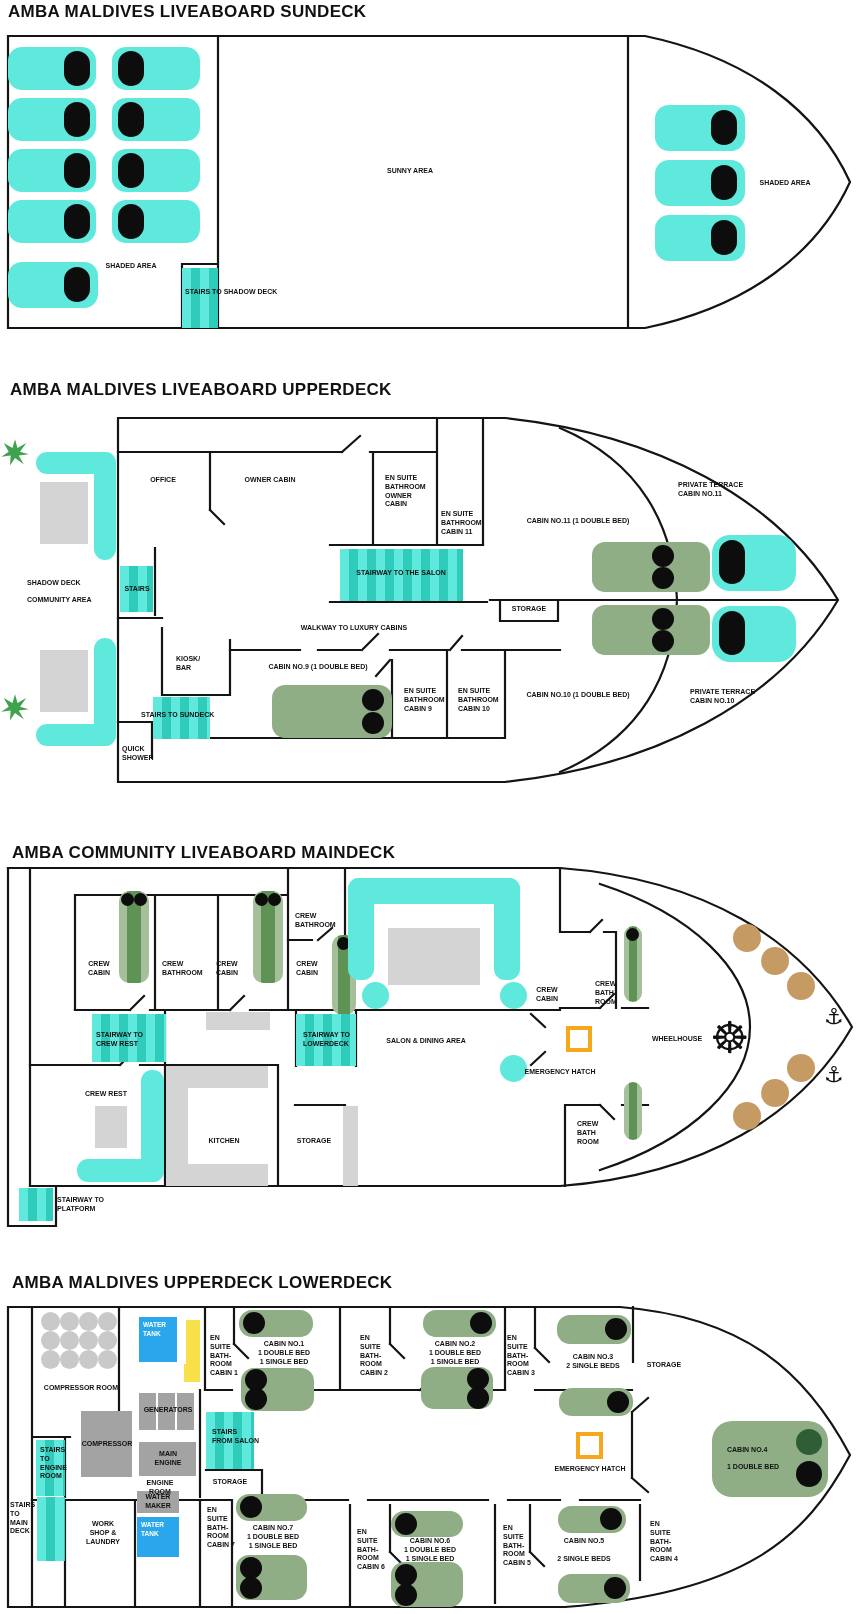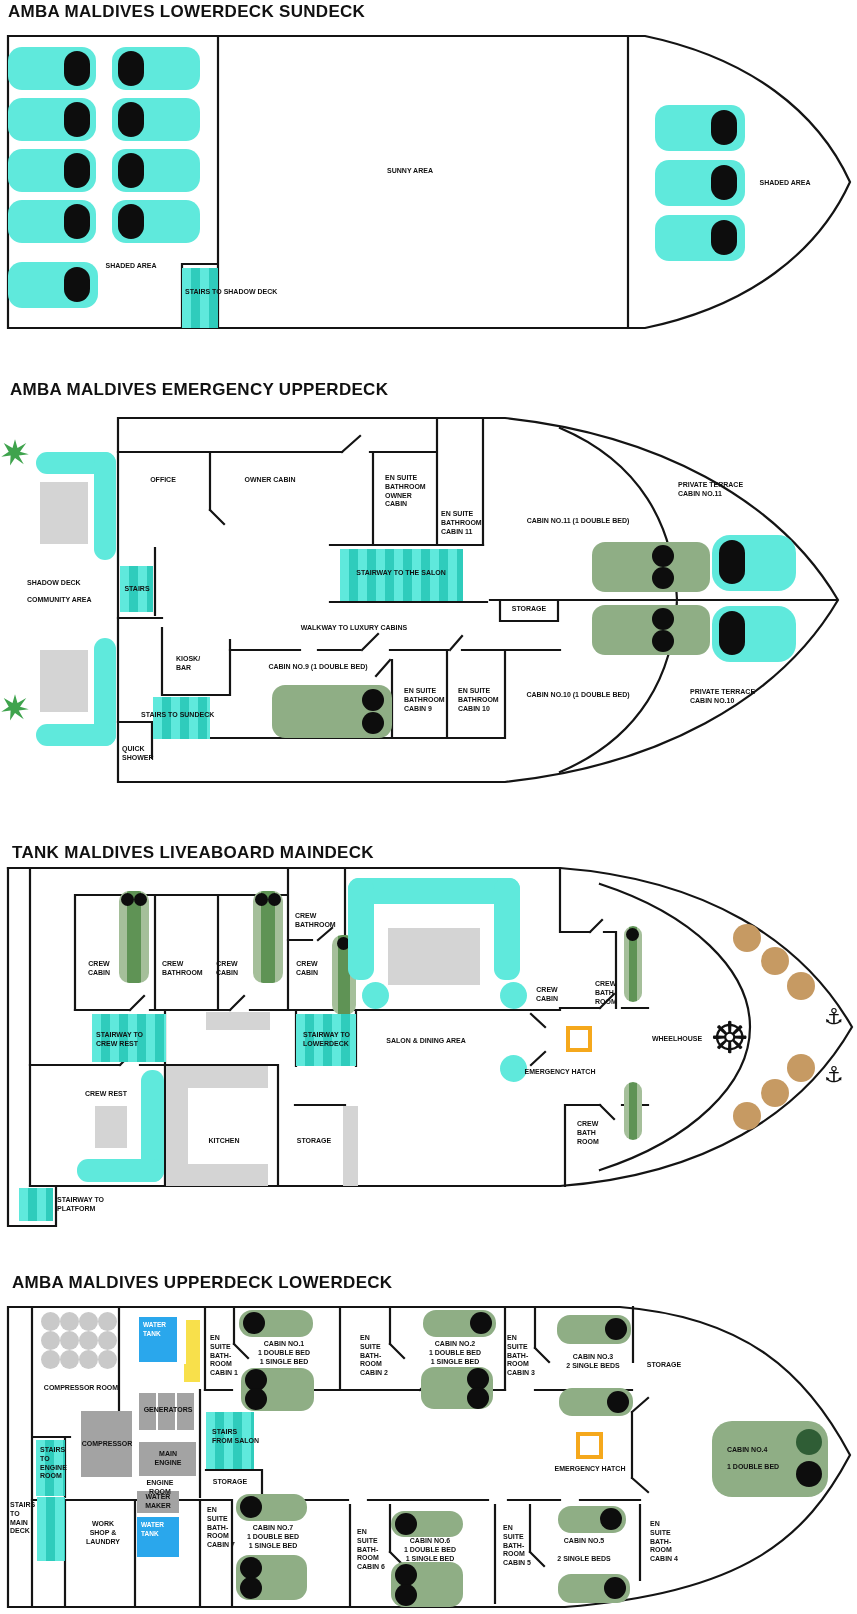--- a/index.html
+++ b/index.html
@@ -69,21 +69,21 @@
     <path d="M32,1307 V1607 M119,1307 V1437 M32,1437 H70 M95,1437 H119"></path>
     <path d="M205,1307 V1390 M234,1307 V1344 M340,1307 V1390 M390,1307 V1344 M505,1307 V1390 M535,1307 V1348 M633,1307 V1362"></path>
     <path d="M205,1390 H232 M252,1390 H420 M440,1390 H505 M535,1390 H632"></path>
     <path d="M632,1412 V1478 M632,1412 L648,1398 M632,1478 L648,1492"></path>
     <path d="M65,1437 V1497 M200,1390 V1497 M206,1470 H262 M262,1470 V1497"></path>
     <path d="M32,1500 H230 M252,1500 H348 M368,1500 H488 M508,1500 H560 M580,1500 H640"></path>
     <path d="M65,1500 V1607 M135,1500 V1607 M200,1500 V1607 M232,1500 V1607 M350,1505 V1605 M390,1505 V1552 M495,1505 V1603 M530,1505 V1552 M640,1505 V1580"></path>
     <path d="M234,1344 L248,1358 M390,1344 L404,1358 M535,1348 L549,1362 M420,1390 L434,1376 M390,1552 L404,1566 M530,1552 L544,1566"></path>
   </svg>
 
-  <div class="deck-title" style="left:8px;top:2px">AMBA MALDIVES LOWERDECK SUNDECK</div>
+  <div class="deck-title" style="left:8px;top:2px">AMBA MALDIVES LIVEABOARD SUNDECK</div>
 
   <div class="f lounge" style="left:8px;top:47px;width:88px;height:43px">
       <i class="pv" style="right:6px"></i>
     </div>
   <div class="f lounge" style="left:8px;top:98px;width:88px;height:43px">
       <i class="pv" style="right:6px"></i>
     </div>
   <div class="f lounge" style="left:8px;top:149px;width:88px;height:43px">
       <i class="pv" style="right:6px"></i>
     </div>
@@ -114,21 +114,21 @@
   <div class="f lounge" style="left:655px;top:215px;width:90px;height:46px">
       <i class="pv" style="right:8px;top:5px"></i>
     </div>
   <div class="f stairs" style="left:182px;top:268px;width:36px;height:60px"></div>
 
   <div class="label c" style="left:131px;top:262px">SHADED AREA</div>
   <div class="label" style="left:185px;top:288px">STAIRS TO SHADOW DECK</div>
   <div class="label c" style="left:410px;top:167px">SUNNY AREA</div>
   <div class="label c" style="left:785px;top:179px">SHADED AREA</div>
 
-  <div class="deck-title" style="left:10px;top:380px">AMBA MALDIVES EMERGENCY UPPERDECK</div>
+  <div class="deck-title" style="left:10px;top:380px">AMBA MALDIVES LIVEABOARD UPPERDECK</div>
 
   <div class="plant" style="left:0;top:438px">
     <svg width="30" height="30" viewBox="0 0 24 24">
         <path fill="#3FA34D" d="M12 1 L14 8 L21 4 L16 11 L23 13 L15 14 L19 21 L12 16 L8 22 L8.5 14 L1 15 L7 11 L3 4 L10 8 Z"></path>
       </svg>
   </div>
   <div class="plant" style="left:0;top:693px">
     <svg width="30" height="30" viewBox="0 0 24 24">
         <path fill="#3FA34D" d="M12 1 L14 8 L21 4 L16 11 L23 13 L15 14 L19 21 L12 16 L8 22 L8.5 14 L1 15 L7 11 L3 4 L10 8 Z"></path>
       </svg>
@@ -188,21 +188,21 @@
   <div class="label" style="left:458px;top:687px">EN SUITE
 BATHROOM
 CABIN 10</div>
   <div class="label c" style="left:578px;top:691px">CABIN NO.10 (1 DOUBLE BED)</div>
   <div class="label" style="left:690px;top:688px">PRIVATE TERRACE
 CABIN NO.10</div>
   <div class="label" style="left:141px;top:711px">STAIRS TO SUNDECK</div>
   <div class="label" style="left:122px;top:745px">QUICK
 SHOWER</div>
 
-  <div class="deck-title" style="left:12px;top:843px">TANK MALDIVES LIVEABOARD MAINDECK</div>
+  <div class="deck-title" style="left:12px;top:843px">AMBA COMMUNITY LIVEABOARD MAINDECK</div>
 
   <div class="f bunk" style="left:119px;top:891px;width:30px;height:92px">
       <i class="pb" style="left:2px"></i>
       <i class="pb" style="left:15px"></i>
     </div>
   <div class="f bunk" style="left:253px;top:891px;width:30px;height:92px">
       <i class="pb" style="left:2px"></i>
       <i class="pb" style="left:15px"></i>
     </div>
   <div class="f bunk" style="left:332px;top:935px;width:24px;height:80px">

